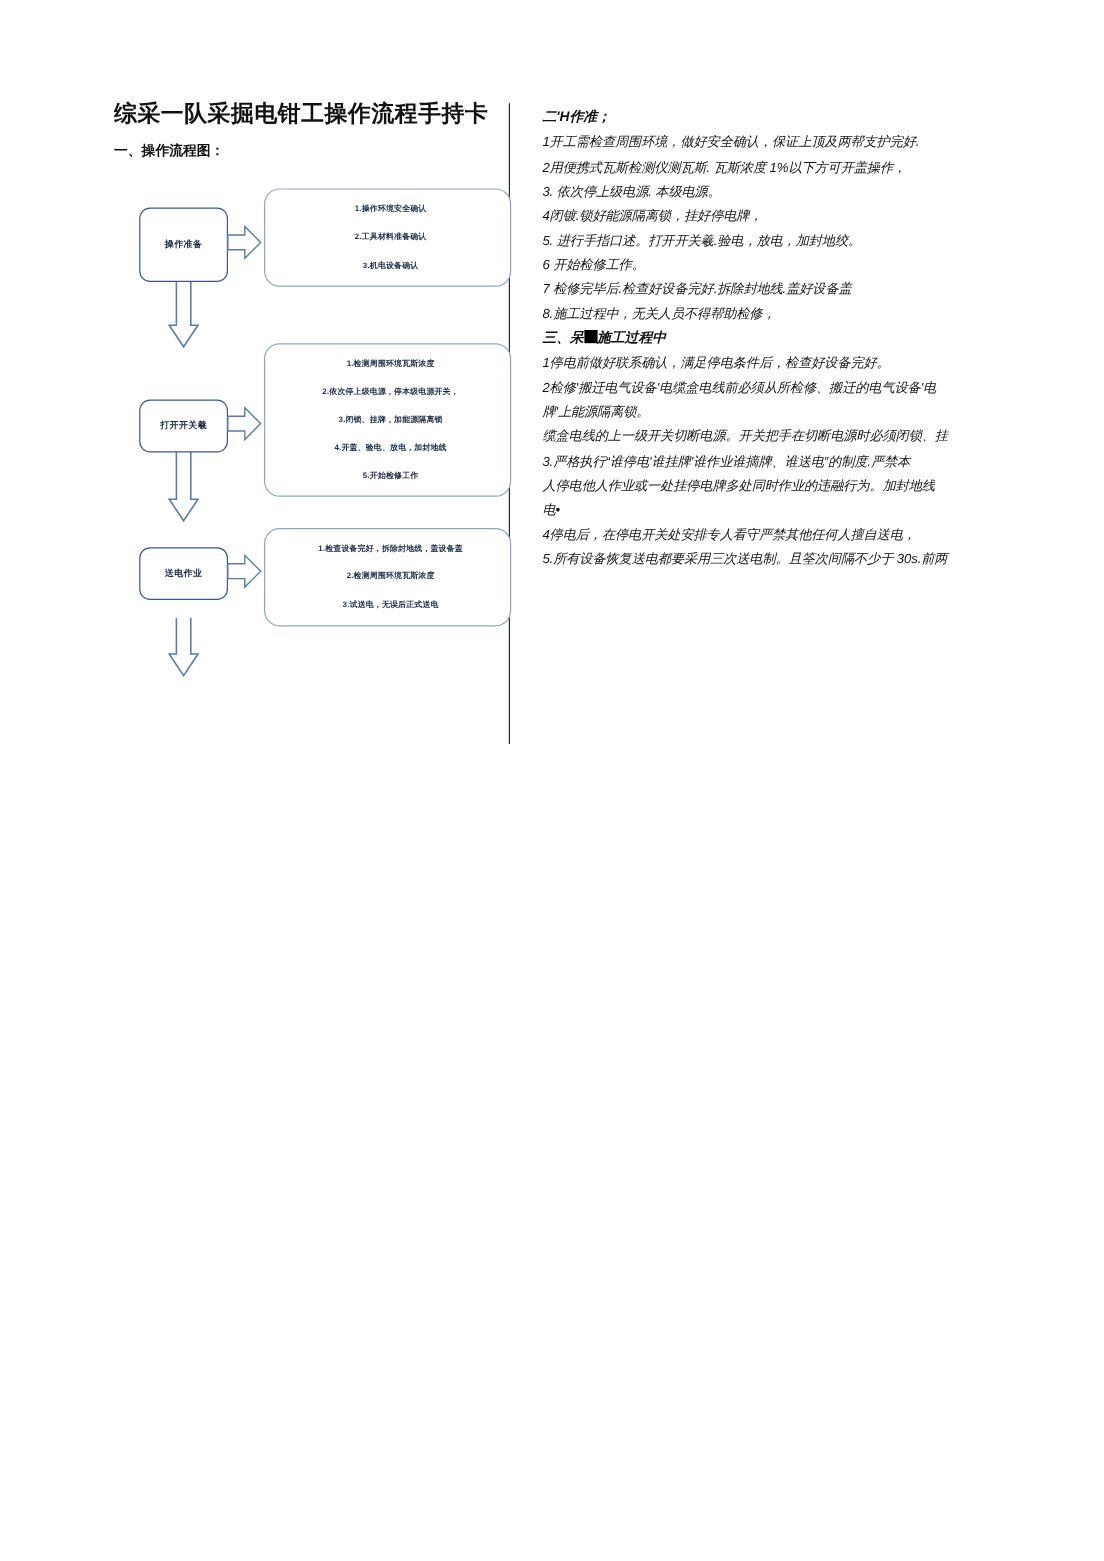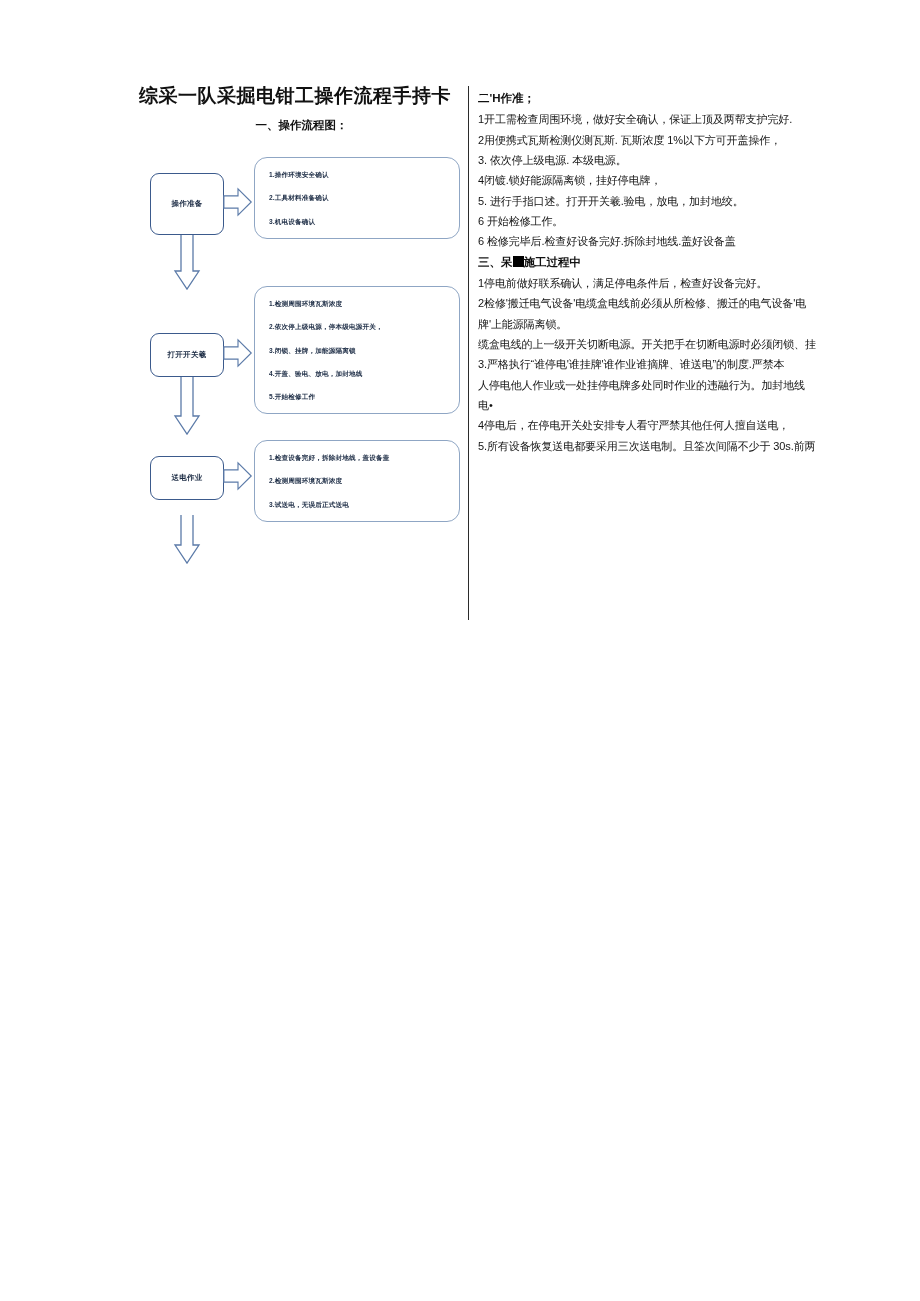--- a/index.html
+++ b/index.html
@@ -13,21 +13,21 @@
     position: relative;
     font-family: "Liberation Sans", "DejaVu Sans", sans-serif;
     color: #000000;
     overflow: hidden;
   }
 
   
   .page {
     position: absolute;
     left: 0; top: 0;
-    width: 744px; height: 1301px; margin-left: 44px;
+    width: 744px; height: 1301px;
   }
 
   
   .left-col {
     position: absolute;
     left: 95px;
     top: 84px;
     width: 325px;
   }
   .doc-title {
@@ -37,40 +37,40 @@
     line-height: 1.25;
     white-space: nowrap;
     margin: 0 0 10px 0;
     color: #111;
   }
   .section-label {
     font-size: 11.5px;
     font-weight: bold;
     margin: 0 0 8px 0;
     color: #111;
-    text-align: center;
   }
 
   
   .divider {
     position: absolute;
     left: 424px;
     top: 86px;
     width: 1px;
     height: 534px;
     background: #2b2b2b;
   }
 
   
   .flow {
     position: absolute;
-    left: 102px;
+    left: 112px;
     top: 145px;
     width: 320px;
     height: 475px;
+    text-align: center;
   }
   .flow-row {
     position: absolute;
     left: 0;
     width: 320px;
   }
   .node {
     position: absolute;
     left: 4px;
     width: 74px;
@@ -119,23 +119,24 @@
   
   .arrow-down {
     position: absolute;
     width: 30px;
     left: 26px;
   }
 
   
   .right-col {
     position: absolute;
-    left: 434px;
+    left: 452px;
     top: 88px;
     width: 340px;
+    font-style: italic;
   }
   .r-head {
     font-size: 11.5px;
     font-weight: bold;
     line-height: 1.85;
     margin: 0;
     color: #111;
   }
   .r-line {
     font-size: 11px;
@@ -226,21 +227,22 @@
   <div class="right-col">
 
     <p class="r-head">二'H作准；</p>
 
     <p class="r-line">1开工需检查周围环境，做好安全确认，保证上顶及两帮支护完好.</p>
     <p class="r-line">2用便携式瓦斯检测仪测瓦斯. 瓦斯浓度 1%以下方可开盖操作，</p>
     <p class="r-line">3. 依次停上级电源. 本级电源。</p>
     <p class="r-line">4闭镀.锁好能源隔离锁，挂好停电牌，</p>
     <p class="r-line">5. 进行手指口述。打开开关羲.验电，放电，加封地绞。</p>
     <p class="r-line">6 开始检修工作。</p>
-    <p class="r-line">6 检修完毕后.检查好设备完好.拆除封地线.盖好设备盖</p>
+    <p class="r-line">7 检修完毕后.检查好设备完好.拆除封地线.盖好设备盖</p>
+    <p class="r-line">8.施工过程中，无关人员不得帮助检修，</p>
 
     <p class="r-head"><span>三、呆</span><span class="redact"></span><span>施工过程中</span></p>
 
     <p class="r-line">1停电前做好联系确认，满足停电条件后，检查好设备完好。</p>
     <p class="r-line">2检修'搬迁电气设备'电缆盒电线前必须从所检修、搬迁的电气设备'电</p>
     <p class="r-line">牌'上能源隔离锁。</p>
     <p class="r-line">缆盒电线的上一级开关切断电源。开关把手在切断电源时必须闭锁、挂</p>
     <p class="r-line">3.严格执行“谁停电'谁挂牌'谁作业谁摘牌、谁送电”的制度.严禁本</p>
     <p class="r-line">人停电他人作业或一处挂停电牌多处同时作业的违融行为。加封地线</p>
     <p class="r-line">电•</p>

